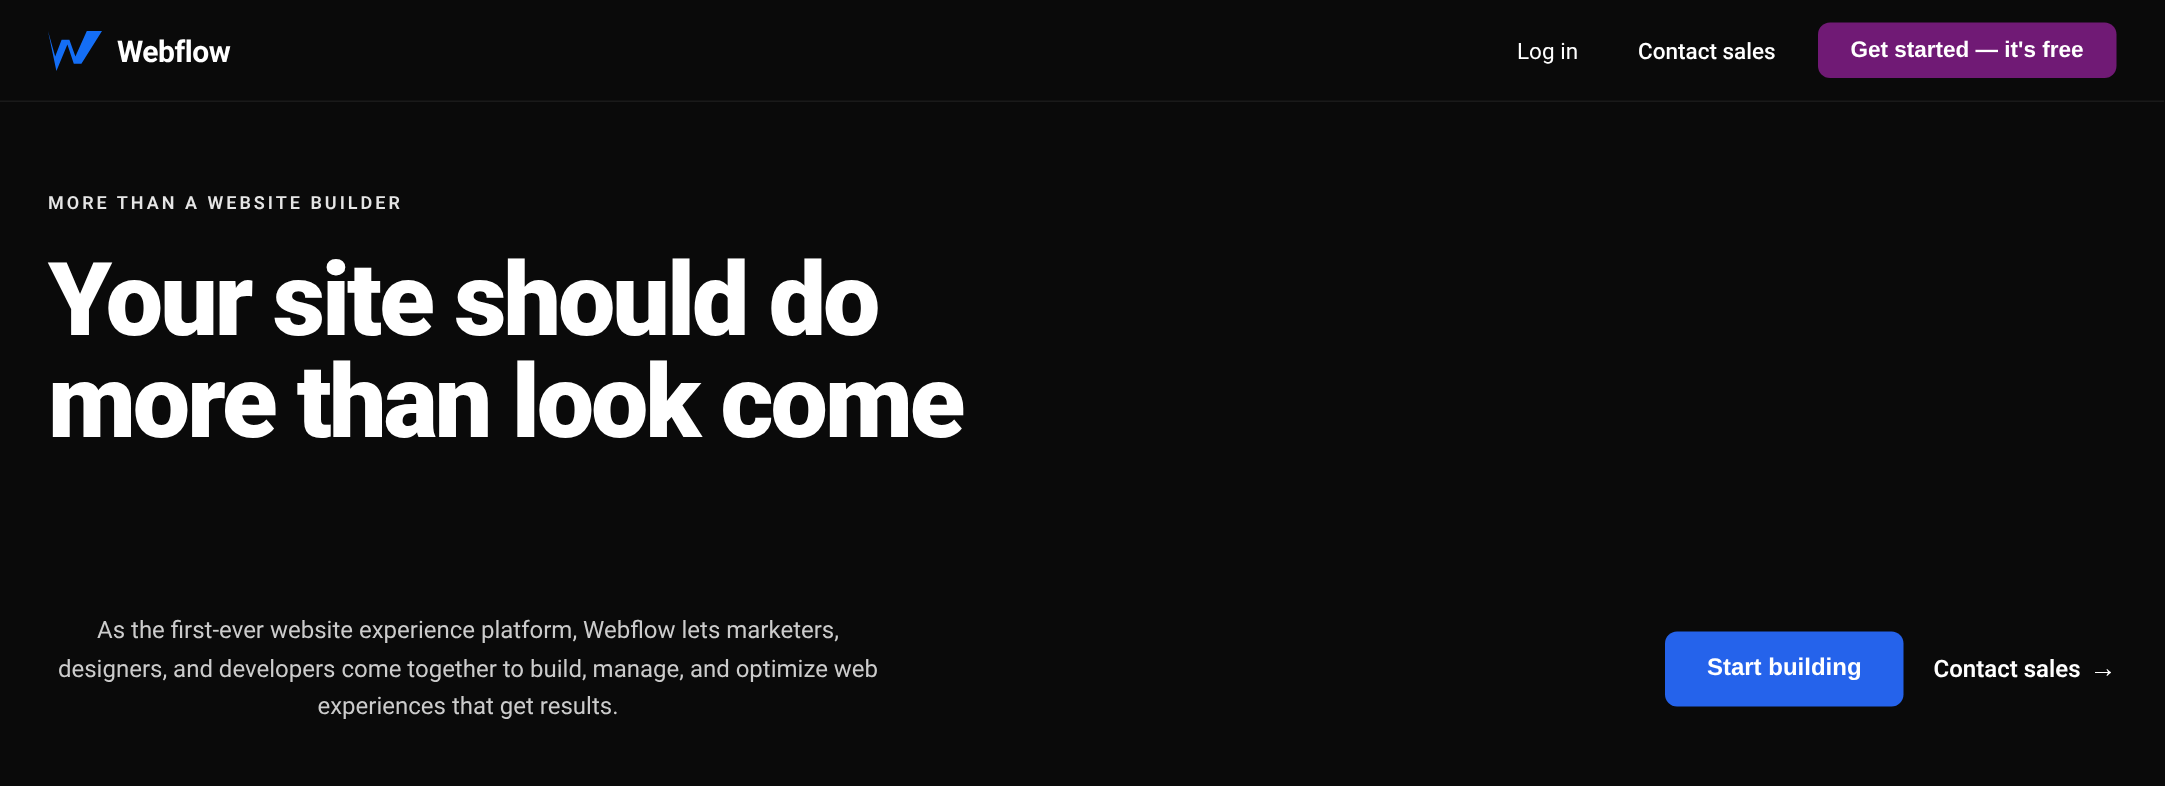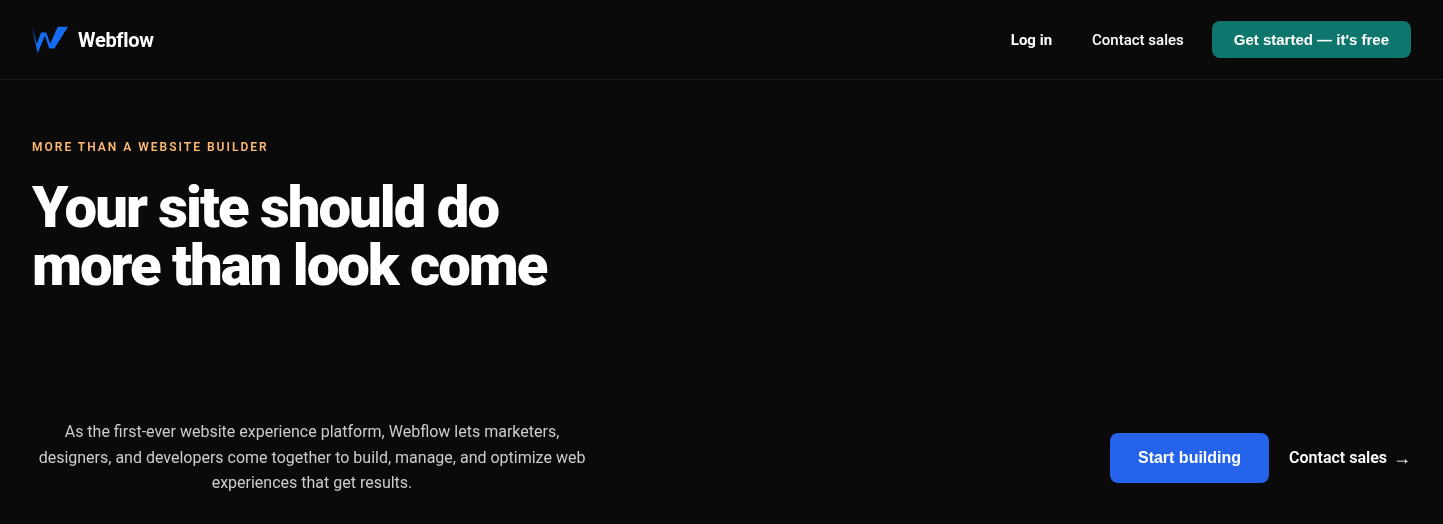--- a/index.html
+++ b/index.html
@@ -15,21 +15,21 @@
       width: 1443px;
       min-height: 524px;
       overflow-x: hidden;
     }
 
     
     nav {
       display: flex;
       align-items: center;
       background-color: #0a0a0a;
-      height: 80px;
+      height: 68px;
       padding: 0 32px;
       border-bottom: 1px solid #1a1a1a;
     }
 
     .nav-logo {
       display: flex;
       align-items: center;
       gap: 10px;
       margin-right: 32px;
       cursor: pointer;
@@ -81,37 +81,37 @@
     .nav-right {
       display: flex;
       align-items: center;
       gap: 16px;
       margin-left: auto;
     }
 
     .nav-login {
       color: #ffffff;
       font-size: 15px;
-      font-weight: 700;
+      font-weight: 400;
       cursor: pointer;
       padding: 8px 12px;
       border-radius: 6px;
     }
 
     .nav-contact {
       color: #ffffff;
       font-size: 15px;
       font-weight: 500;
       cursor: pointer;
       padding: 8px 12px;
       border-radius: 6px;
     }
 
     .nav-cta {
-      background-color: #0f766e;
+      background-color: #701a75;
       color: #ffffff;
       font-size: 15px;
       font-weight: 600;
       padding: 10px 22px;
       border-radius: 8px;
       cursor: pointer;
       border: none;
       white-space: nowrap;
       transition: background 0.15s;
     }
@@ -119,27 +119,27 @@
     
     .hero {
       padding: 60px 32px 48px;
       max-width: 1000px;
     }
 
     .hero-eyebrow {
       font-size: 12px;
       font-weight: 600;
       letter-spacing: 2px;
-      color: #fdba74;
+      color: #e5e5e5;
       text-transform: uppercase;
       margin-bottom: 24px;
     }
 
     .hero-headline {
-      font-size: 58px;
+      font-size: 68px;
       font-weight: 900;
       line-height: 1.0;
       letter-spacing: -2px;
       color: #ffffff;
       margin-bottom: 32px;
     }
 
     .hero-subtext {
       font-size: 16px;
       line-height: 1.6;

